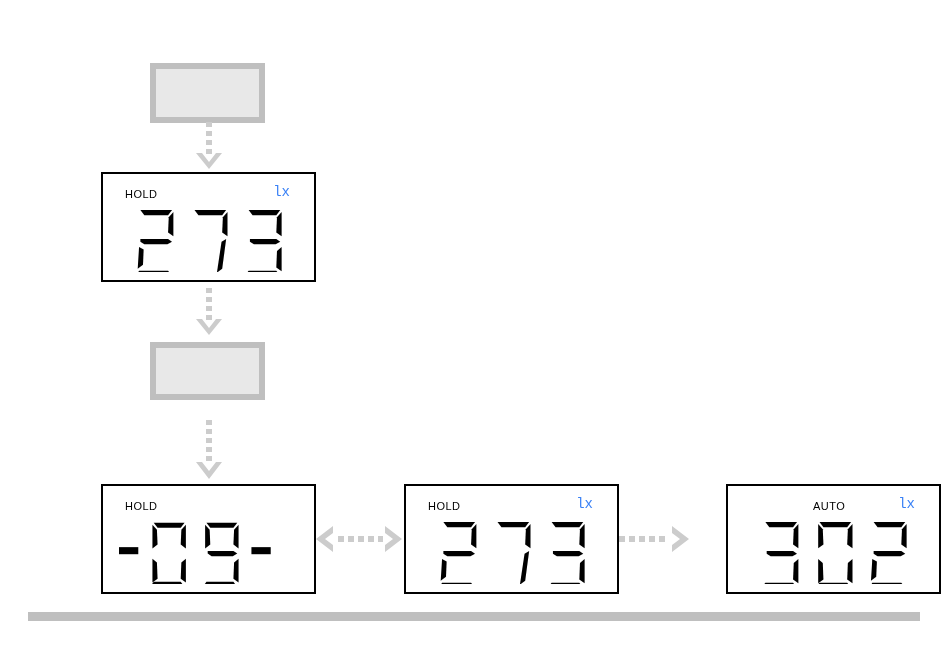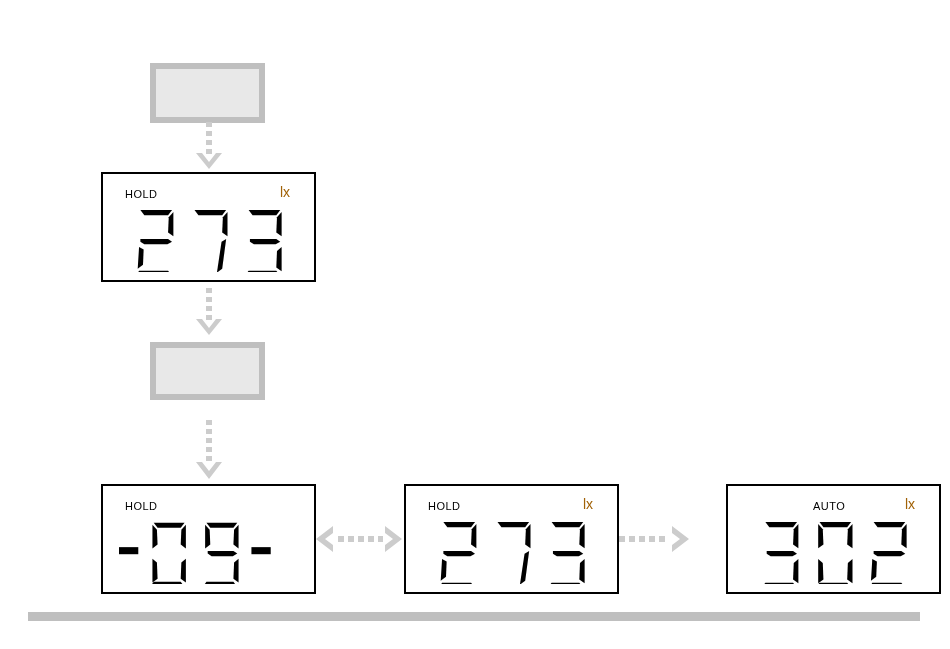--- a/index.html
+++ b/index.html
@@ -40,22 +40,22 @@
     position: absolute;
     font-size: 11px;
     font-family: "Liberation Sans", sans-serif;
     letter-spacing: 0.5px;
     color: #000;
     white-space: nowrap;
   }
   .lcd-unit {
     position: absolute;
     font-size: 14px;
-    font-family: Liberation Sans, sans-serif;
-    color: #a16207;
+    font-family: Liberation Mono, monospace;
+    color: #3b82f6;
     white-space: nowrap;
   }
   .lcd-digits {
     position: absolute;
     display: flex;
     align-items: center;
     justify-content: center;
   }
   .lcd-digits svg { display: block; }
 

